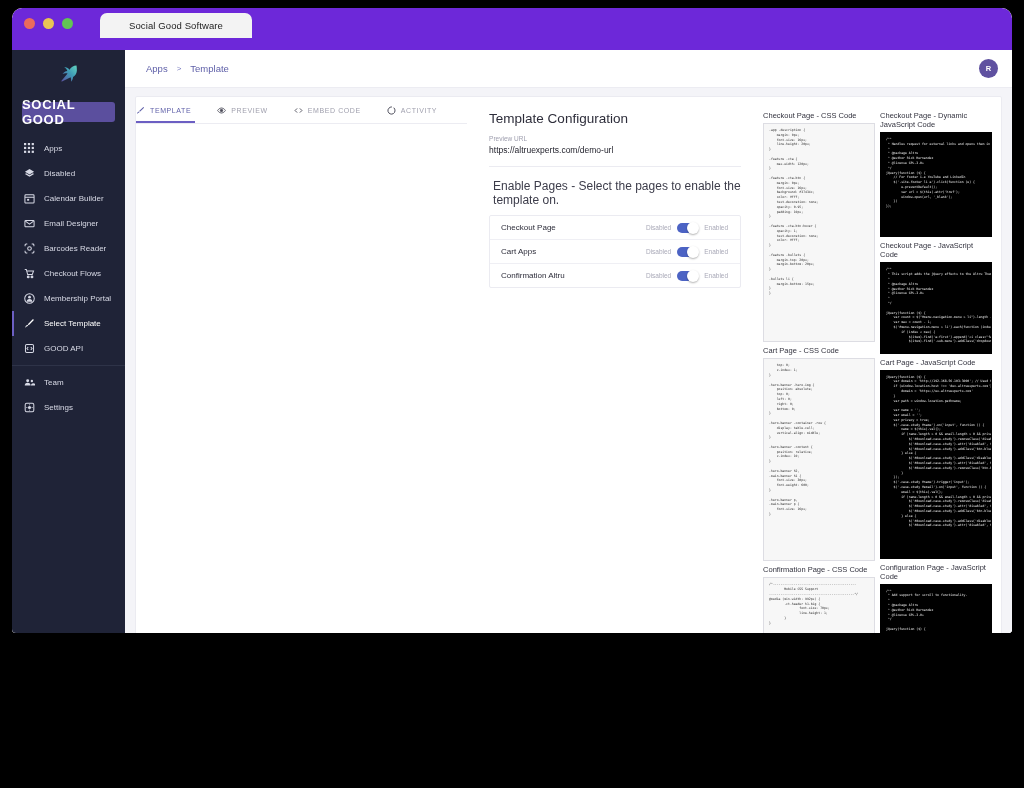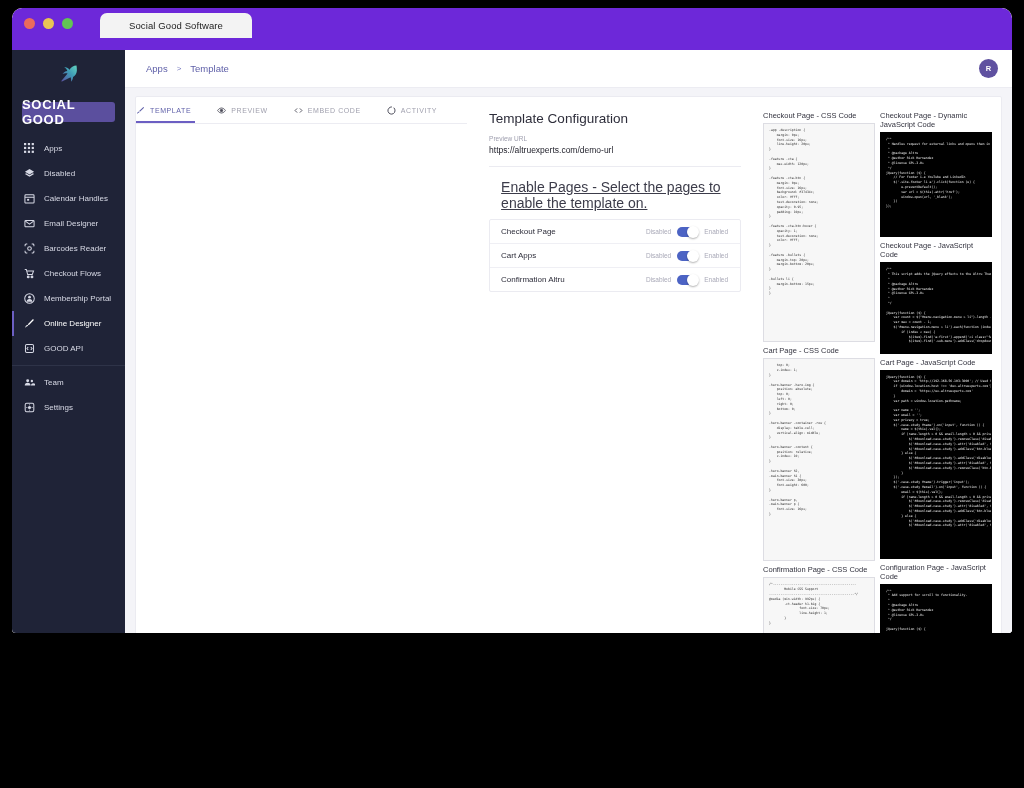--- a/index.html
+++ b/index.html
@@ -233,24 +233,23 @@
     color: #9d9dad;
     margin-bottom: 3px;
   }
   #preview-url {
     font-size: 8.5px;
     color: #25252f;
     padding-bottom: 11px;
     border-bottom: 1px solid #ebebf1;
   }
   #enable-pages-label {
-    font-size: 14px;
+    font-size: 12px;
     color: #3c3c4a;
-    margin: 12px 0 8px 12px;
-    text-decoration: underline;
+    margin: 12px 0 8px 4px;
   }
   #pages-list {
     border: 1px solid #ebebf1;
     border-radius: 2px;
   }
   .page-row {
     height: 23px;
     display: flex;
     align-items: center;
     padding: 0 12px 0 11px;
@@ -397,21 +396,21 @@
       </div>
 
       <div class="nav-item">
         <span class="nav-icon">
           <svg viewBox="0 0 12 12" fill="none" stroke="#d8dae6" stroke-width="1.1">
               <rect x="1" y="2" width="10" height="9" rx="1"></rect>
               <line x1="1" y1="4.6" x2="11" y2="4.6"></line>
               <rect x="3.4" y="6.4" width="2.2" height="2" fill="#d8dae6" stroke="none"></rect>
             </svg>
         </span>
-        <span>Calendar Handles</span>
+        <span>Calendar Builder</span>
       </div>
 
       <div class="nav-item">
         <span class="nav-icon">
           <svg viewBox="0 0 12 12" fill="none" stroke="#d8dae6" stroke-width="1.1">
               <rect x="1" y="2.6" width="10" height="7" rx="1"></rect>
               <polyline points="1.5,3.4 6,6.6 10.5,3.4"></polyline>
             </svg>
         </span>
         <span>Email Designer</span>
@@ -452,21 +451,21 @@
         <span>Membership Portal</span>
       </div>
 
       <div class="nav-item active">
         <span class="nav-icon">
           <svg viewBox="0 0 12 12" fill="#ffffff">
               <path d="M9.8 1.2 10.8 2.2 5.2 7.8 4.2 6.8z"></path>
               <path d="M3.6 7.4 4.6 8.4 2.4 9.6 1.2 10.8 1.9 8.8z"></path>
             </svg>
         </span>
-        <span>Online Designer</span>
+        <span>Select Template</span>
       </div>
 
       <div class="nav-item">
         <span class="nav-icon">
           <svg viewBox="0 0 12 12" fill="none" stroke="#d8dae6" stroke-width="1.1">
               <rect x="1.6" y="1.6" width="8.8" height="8.8" rx="1.4"></rect>
               <polyline points="4.6,4.4 3.2,6 4.6,7.6"></polyline>
               <polyline points="7.4,4.4 8.8,6 7.4,7.6"></polyline>
             </svg>
         </span>

